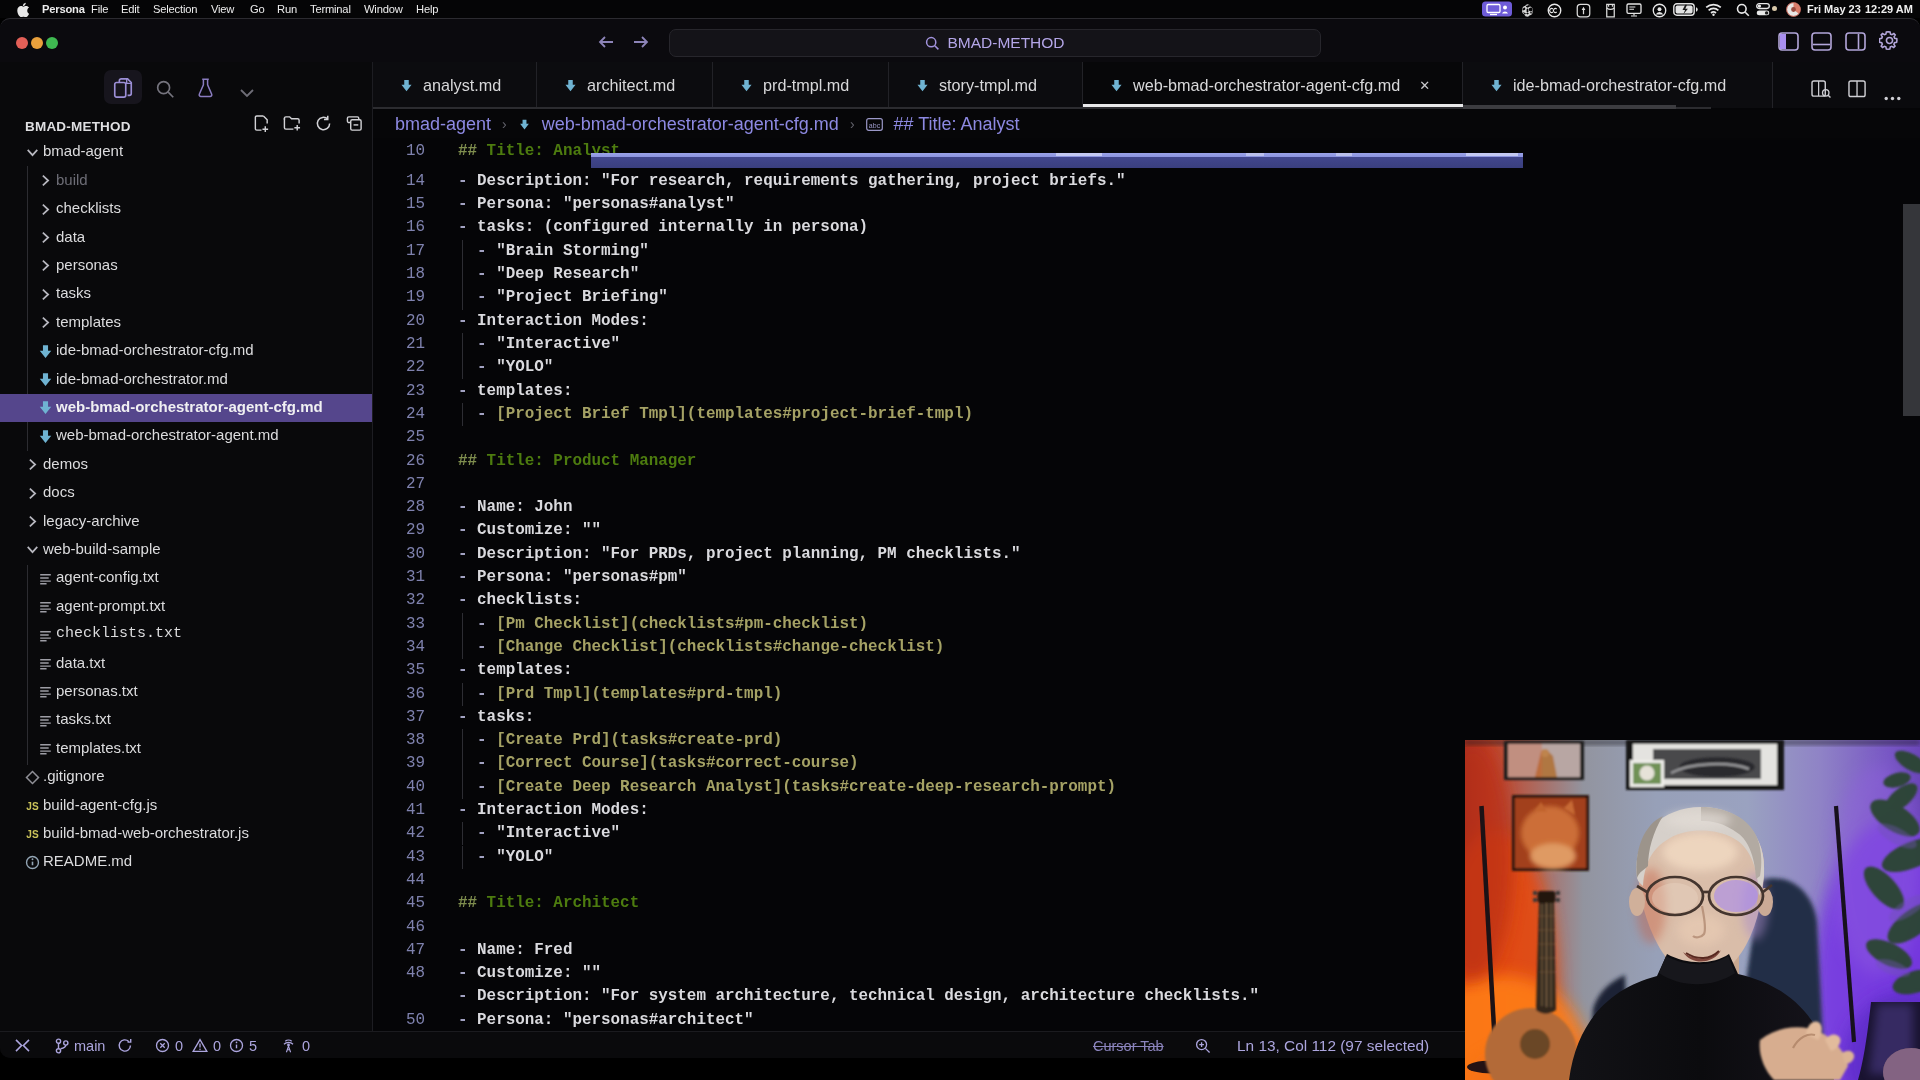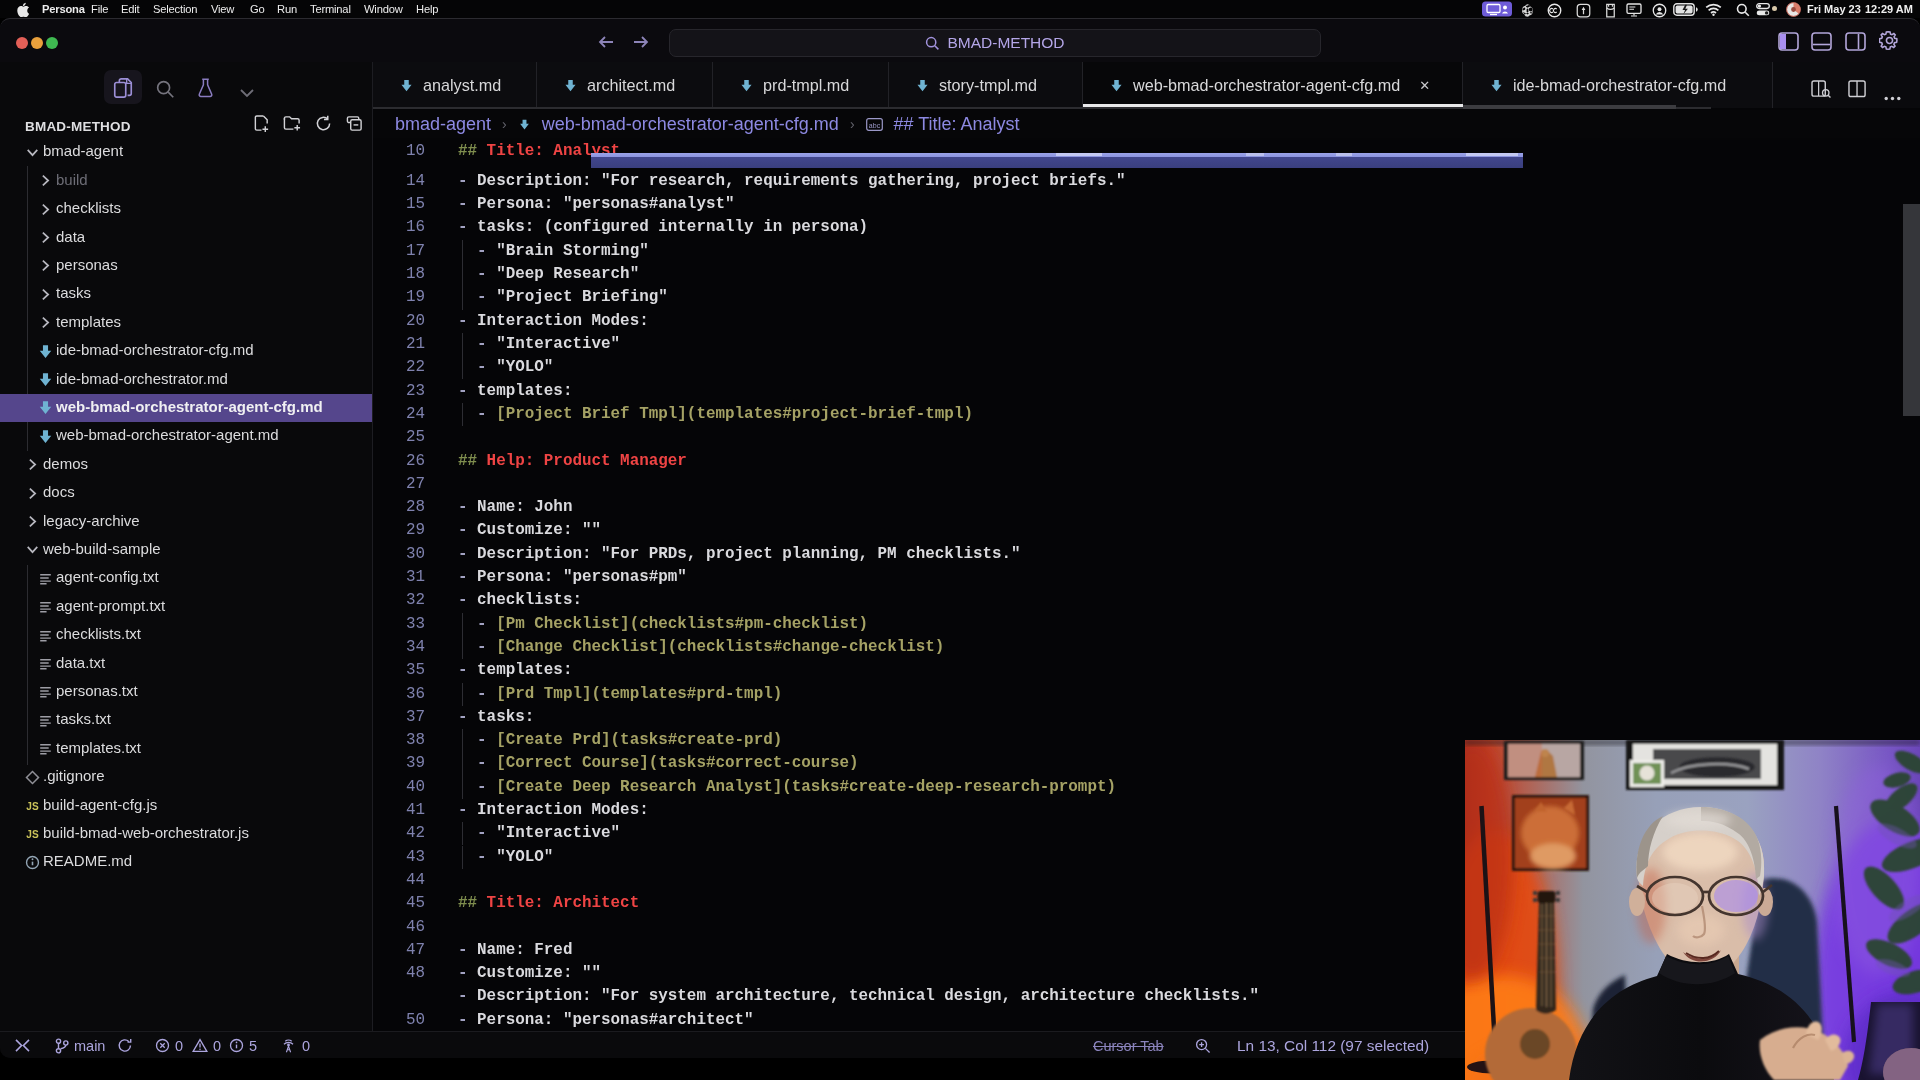--- a/index.html
+++ b/index.html
@@ -42,21 +42,21 @@
 #tabscroll{position:absolute;left:1090px;top:43px;width:213px;height:4px;background:#3c3c40}
 #crumbs{position:absolute;left:0;top:48px;width:1548px;height:28px;background:#060608;display:flex;align-items:center;color:#8d89e2;font-size:18px;gap:11px;padding-left:22px}
 #crumbs .sep{color:#63636c;font-size:14px}
 
 #code{position:absolute;left:0;top:0;width:1530px;height:969px;background:transparent;font-family:"Liberation Mono",monospace;font-size:15.9px;}
 .cnum{position:absolute;width:52px;text-align:right;left:0;color:#7f82ae;line-height:23.3px}
 .cline{position:absolute;left:85px;line-height:23.3px;white-space:pre;font-weight:600}
 .cline .p{color:#a2a2c2}
 .cline .t{color:#dadade}
 .cline .h1{color:#7f8e4e}
-.cline .h2{color:#ef4444}
+.cline .h2{color:#4d7c0f}
 .cline .l{color:#a5a265}
 .iguide{left:89px;width:1px;height:23.3px;background:#2d2d33}
 
 #artbar{position:absolute;left:218px;top:91px;width:932px;height:14.5px;background:linear-gradient(to bottom,#9ba3e8 0%,#8d95e0 24%,#41468c 30%,#3a3f7e 100%)}
 
 #vscroll{position:absolute;left:1530px;top:142px;width:17px;height:212px;background:#35363a}
 
 #statusbar{position:absolute;left:0;top:1013px;width:1920px;height:27px;background:#0a0a0c;border-top:1px solid #1b1b1f;border-radius:0 0 10px 10px;color:#aca5de;font-size:14.5px}
 #statusbar .si{position:absolute;display:flex;align-items:center;gap:5px;top:0;height:27px}
 #cursortab{text-decoration:line-through;color:#8b84bd}
@@ -313,21 +313,21 @@
               <path d="M3 4.5h10M3 7.5h8M3 10.5h10M3 13h6" stroke="#9d9da5" stroke-width="1.3" fill="none"></path>
             </svg></span>
           <span class="tname" style="left:56px">agent-config.txt</span>
         </div>
 <div class="trow" style="top:530.7px;padding-left:48px;">
           <span class="tic" style="left:37px"><svg class="ti" viewBox="0 0 16 16">
               <path d="M3 4.5h10M3 7.5h8M3 10.5h10M3 13h6" stroke="#9d9da5" stroke-width="1.3" fill="none"></path>
             </svg></span>
           <span class="tname" style="left:56px">agent-prompt.txt</span>
         </div>
-<div class="trow" style="top:559.1px;">
+<div class="trow" style="top:559.1px;font-family:Liberation Mono, monospace;">
           <span class="tic" style="left:37px"><svg class="ti" viewBox="0 0 16 16">
               <path d="M3 4.5h10M3 7.5h8M3 10.5h10M3 13h6" stroke="#9d9da5" stroke-width="1.3" fill="none"></path>
             </svg></span>
           <span class="tname" style="left:56px">checklists.txt</span>
         </div>
 <div class="trow" style="top:615.9px;">
           <span class="tic" style="left:37px"><svg class="ti" viewBox="0 0 16 16">
               <path d="M3 4.5h10M3 7.5h8M3 10.5h10M3 13h6" stroke="#9d9da5" stroke-width="1.3" fill="none"></path>
             </svg></span>
           <span class="tname" style="left:56px">personas.txt</span>
@@ -475,21 +475,21 @@
 <div class="cnum" style="top:294.2px">22</div>
 <div class="cline" style="top:294.2px"><span class="t">  </span><span class="p">- </span><span class="t">"YOLO"</span></div>
 <div class="iguide" style="top:294.2px"></div>
 <div class="cnum" style="top:317.6px">23</div>
 <div class="cline" style="top:317.6px"><span class="p">- </span><span class="t">templates:</span></div>
 <div class="cnum" style="top:340.9px">24</div>
 <div class="cline" style="top:340.9px"><span class="t">  </span><span class="p">- </span><span class="l">[Project Brief Tmpl](templates#project-brief-tmpl)</span></div>
 <div class="iguide" style="top:340.9px"></div>
 <div class="cnum" style="top:364.2px">25</div>
 <div class="cnum" style="top:387.5px">26</div>
-<div class="cline" style="top:387.5px"><span class="h1">## </span><span class="h2">Help: Product Manager</span></div>
+<div class="cline" style="top:387.5px"><span class="h1">## </span><span class="h2">Title: Product Manager</span></div>
 <div class="cnum" style="top:410.8px">27</div>
 <div class="cnum" style="top:434.1px">28</div>
 <div class="cline" style="top:434.1px"><span class="p">- </span><span class="t">Name: John</span></div>
 <div class="cnum" style="top:457.4px">29</div>
 <div class="cline" style="top:457.4px"><span class="p">- </span><span class="t">Customize: ""</span></div>
 <div class="cnum" style="top:480.6px">30</div>
 <div class="cline" style="top:480.6px"><span class="p">- </span><span class="t">Description: "For PRDs, project planning, PM checklists."</span></div>
 <div class="cnum" style="top:504.0px">31</div>
 <div class="cline" style="top:504.0px"><span class="p">- </span><span class="t">Persona: "personas#pm"</span></div>
 <div class="cnum" style="top:527.3px">32</div>

